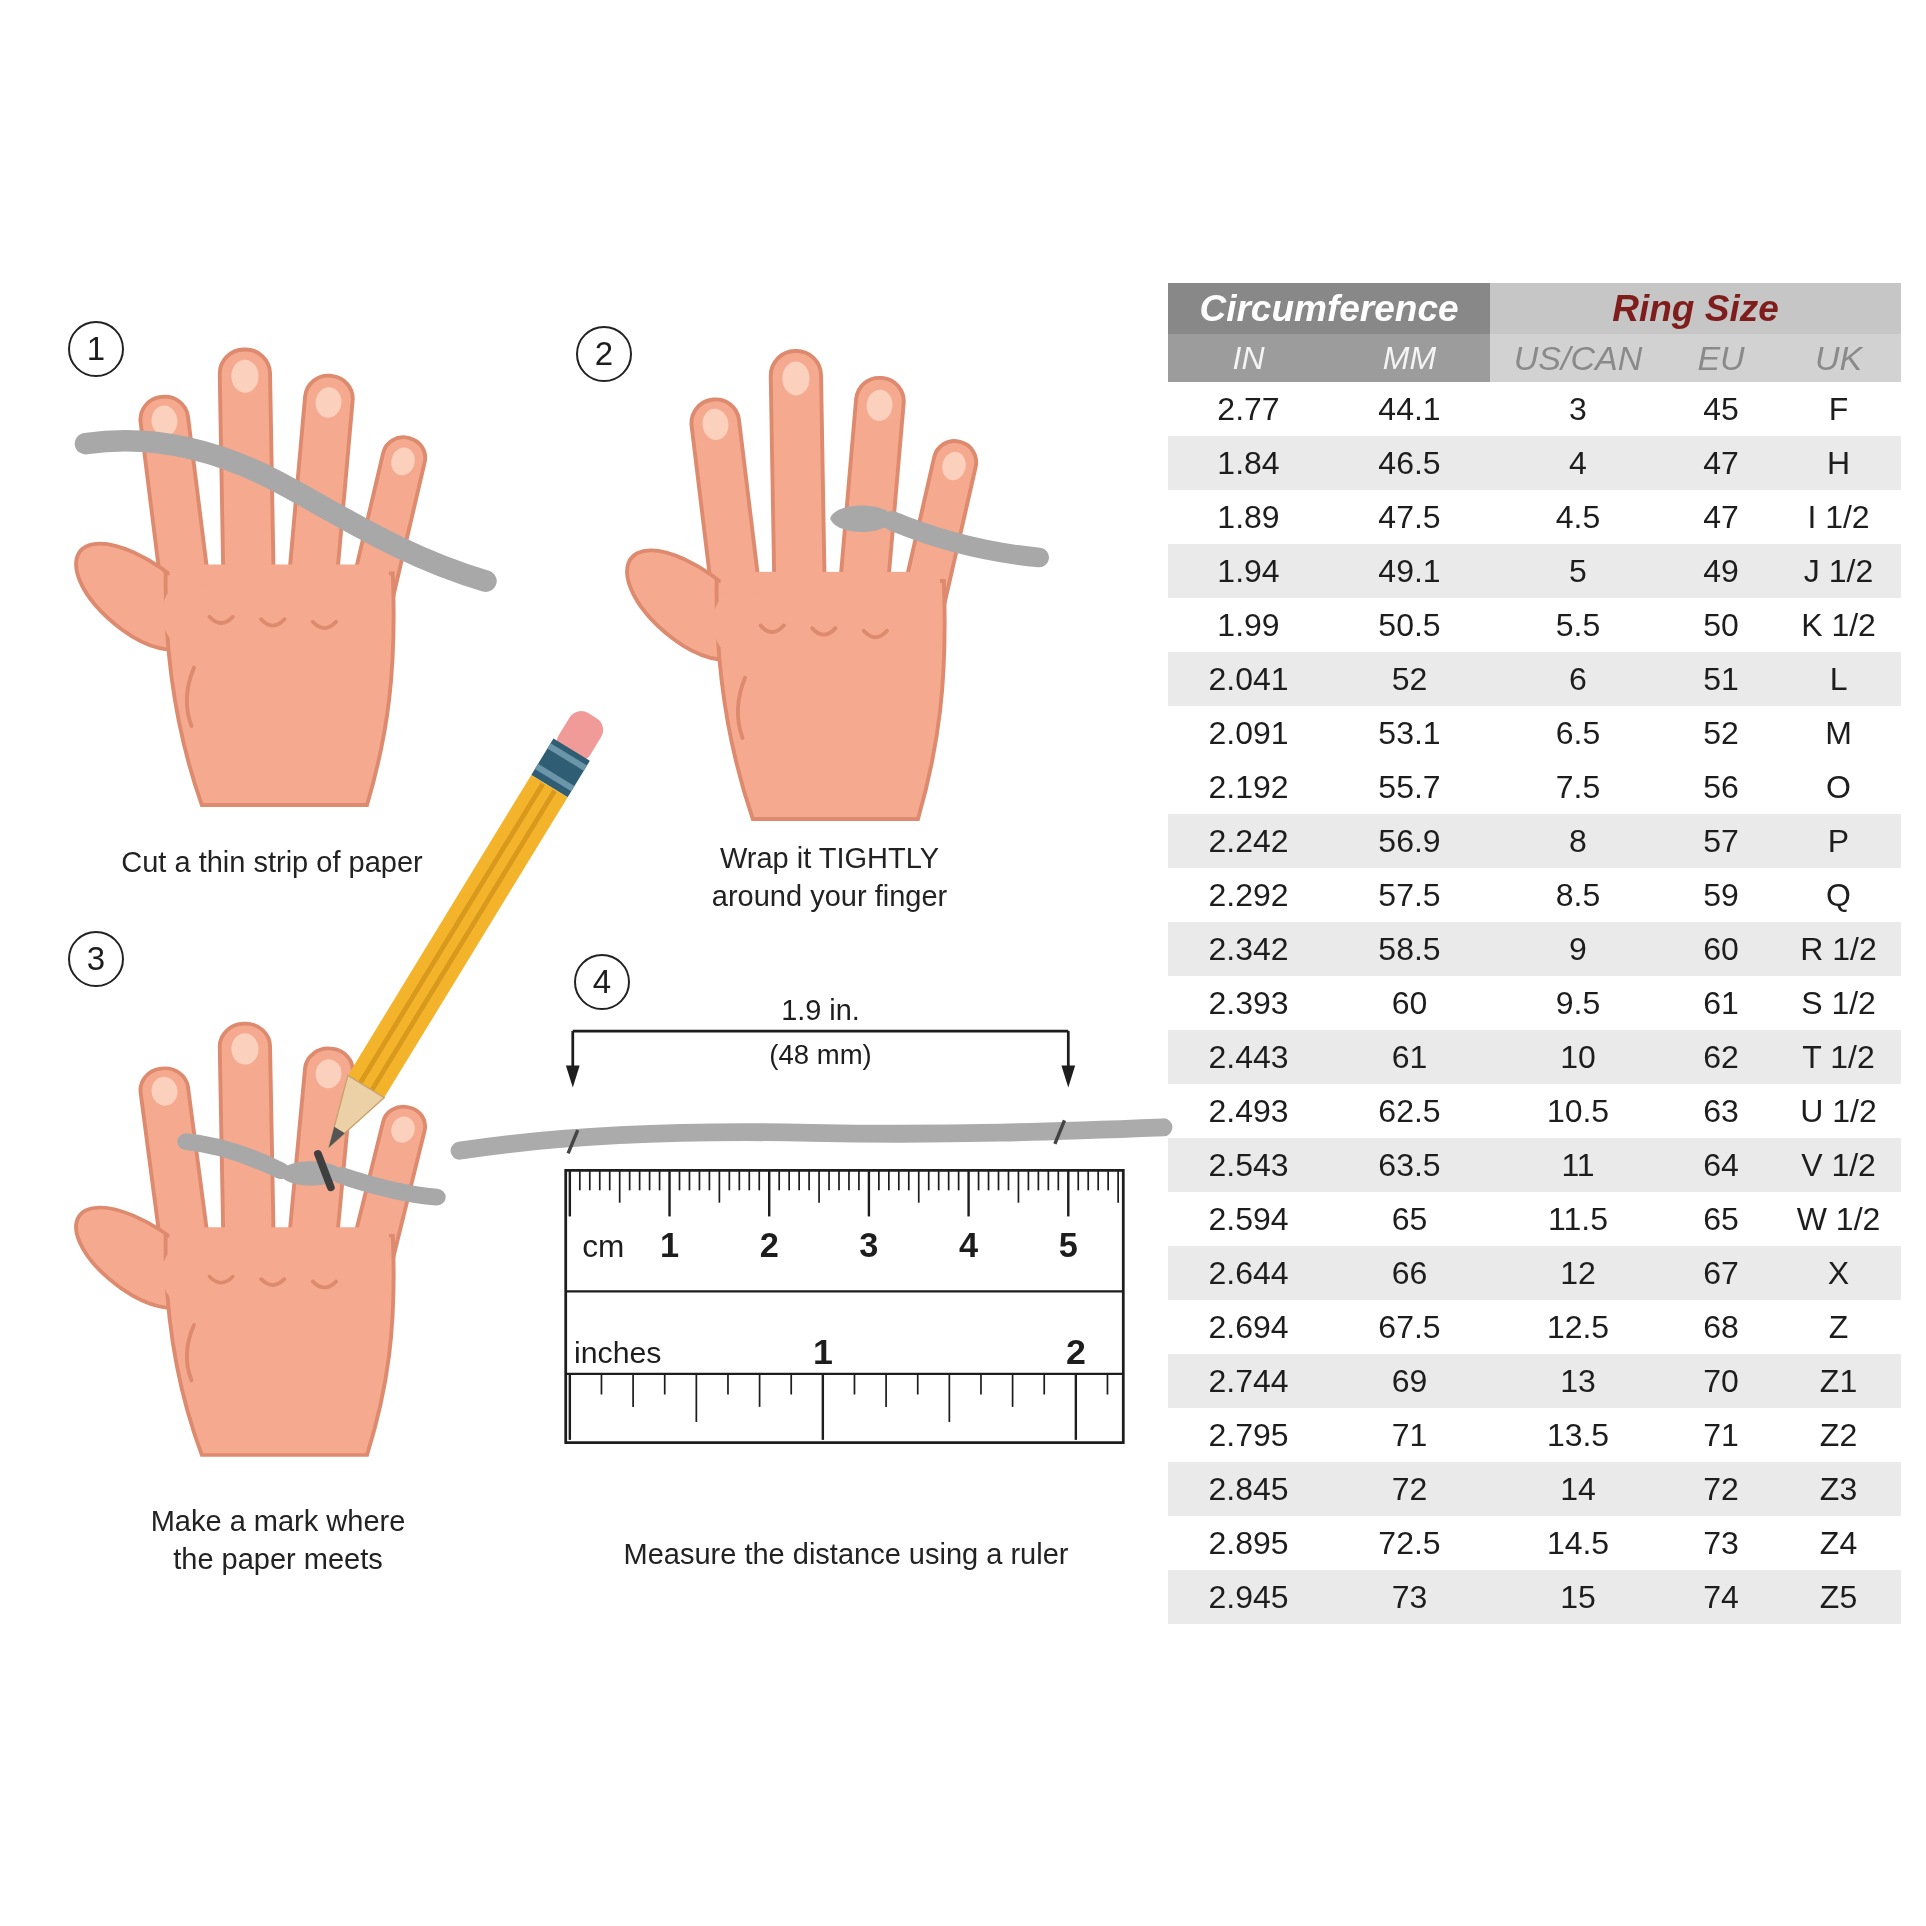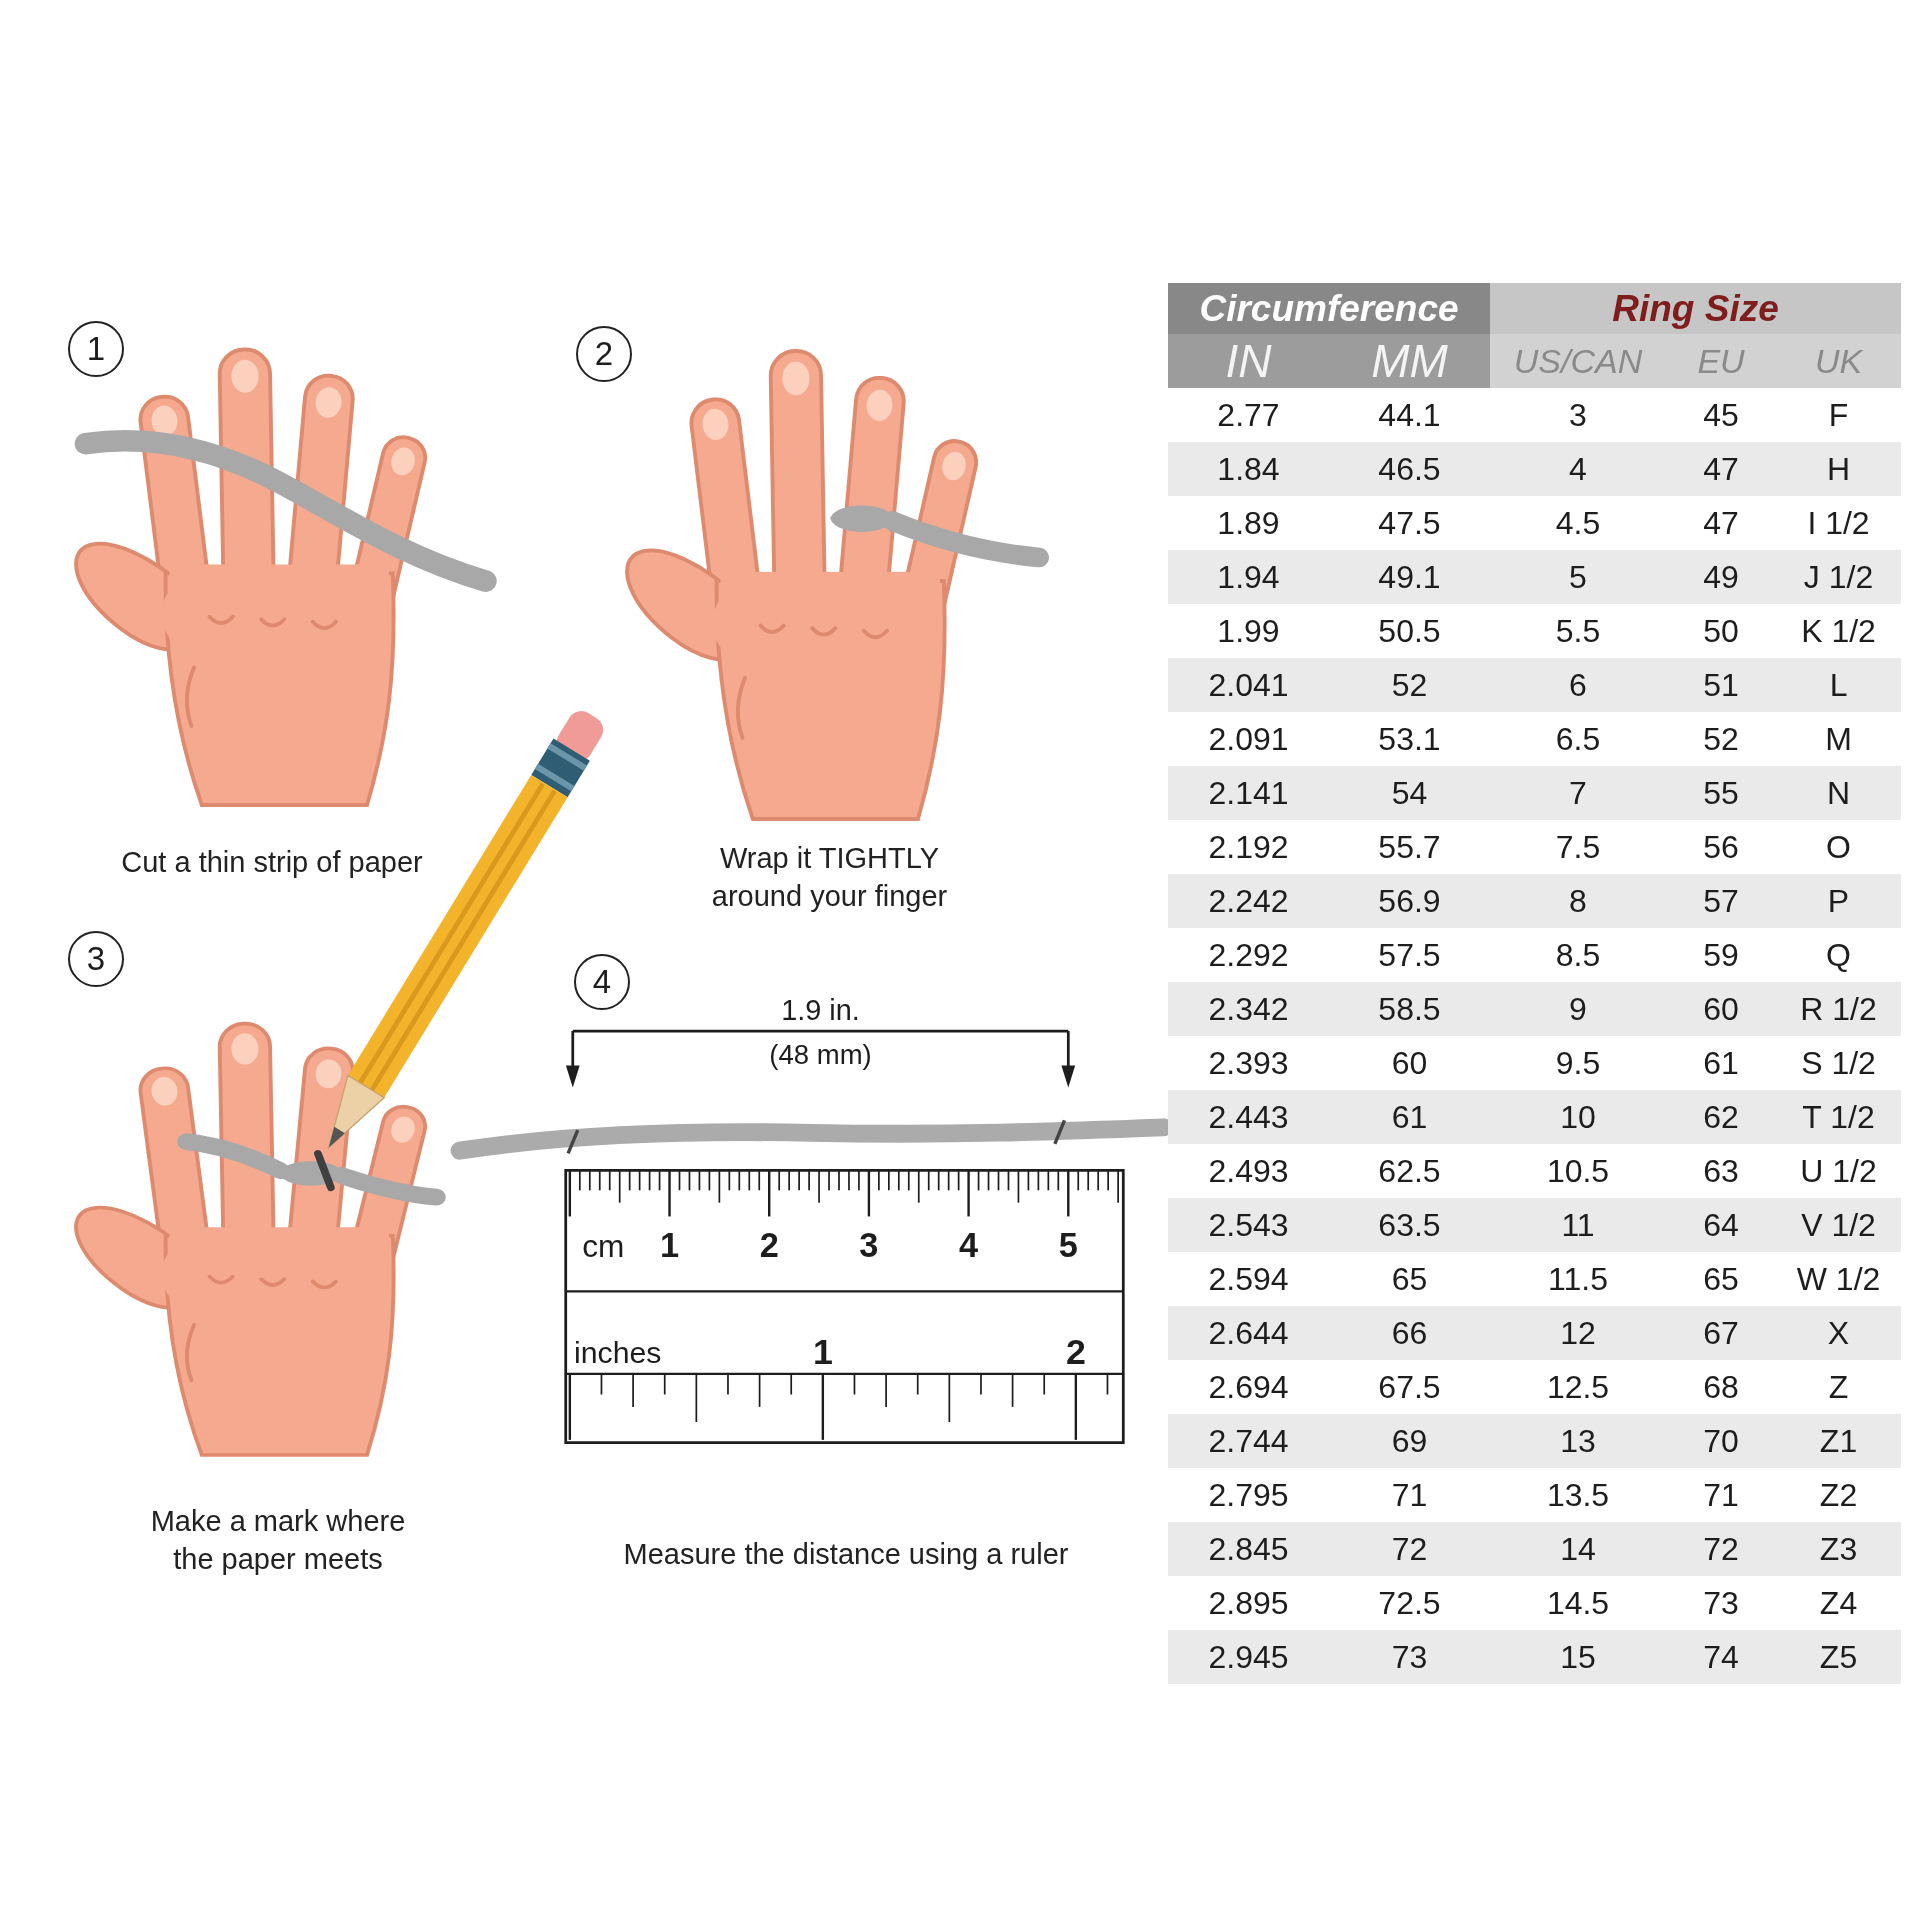--- a/index.html
+++ b/index.html
@@ -11,21 +11,21 @@
   .caption{font-size:29px;text-align:center;white-space:pre-line;line-height:1.32;color:#222;margin-top:44px;}
   svg{overflow:visible;}
   svg text{font-family:"Liberation Sans",sans-serif;}
   
   table.ring{border-collapse:collapse;table-layout:fixed;width:733px;text-align:center;font-size:32px;}
   .ring td{height:54px;padding:0;}
   .ring tr.alt{background:#eaeaea;}
   .ring th{padding:0;font-weight:bold;font-style:italic;}
   .hdr-dark{background:#888888;color:#ffffff;font-size:37px;height:51px;}
   .hdr-light{background:#c6c6c6;color:#7f1d1d;font-size:37px;height:51px;}
-  .sub-dark{background:#9c9c9c;color:#f4f4f4;font-style:italic;font-weight:normal !important;font-size:46px;height:48px;}
+  .sub-dark{background:#9c9c9c;color:#f4f4f4;font-style:italic;font-weight:normal !important;font-size:32px;height:48px;}
   .sub-light{background:#d2d2d2;color:#8a8a8a;font-weight:normal !important;font-size:34px;height:48px;}
 </style>
 </head>
 <body>
 
 <div class="canvas">
 
   <svg width="0" height="0" style="position:absolute" aria-hidden="true">
     <defs>
       <symbol id="hand" viewBox="0 0 320 400" overflow="visible">
@@ -289,27 +289,20 @@
             <td>51</td>
             <td>L</td>
           </tr>
           <tr>
             <td>2.091</td>
             <td>53.1</td>
             <td>6.5</td>
             <td>52</td>
             <td>M</td>
           </tr>
-          <tr class="alt">
-            <td>2.141</td>
-            <td>54</td>
-            <td>7</td>
-            <td>55</td>
-            <td>N</td>
-          </tr>
           <tr>
             <td>2.192</td>
             <td>55.7</td>
             <td>7.5</td>
             <td>56</td>
             <td>O</td>
           </tr>
           <tr class="alt">
             <td>2.242</td>
             <td>56.9</td>

